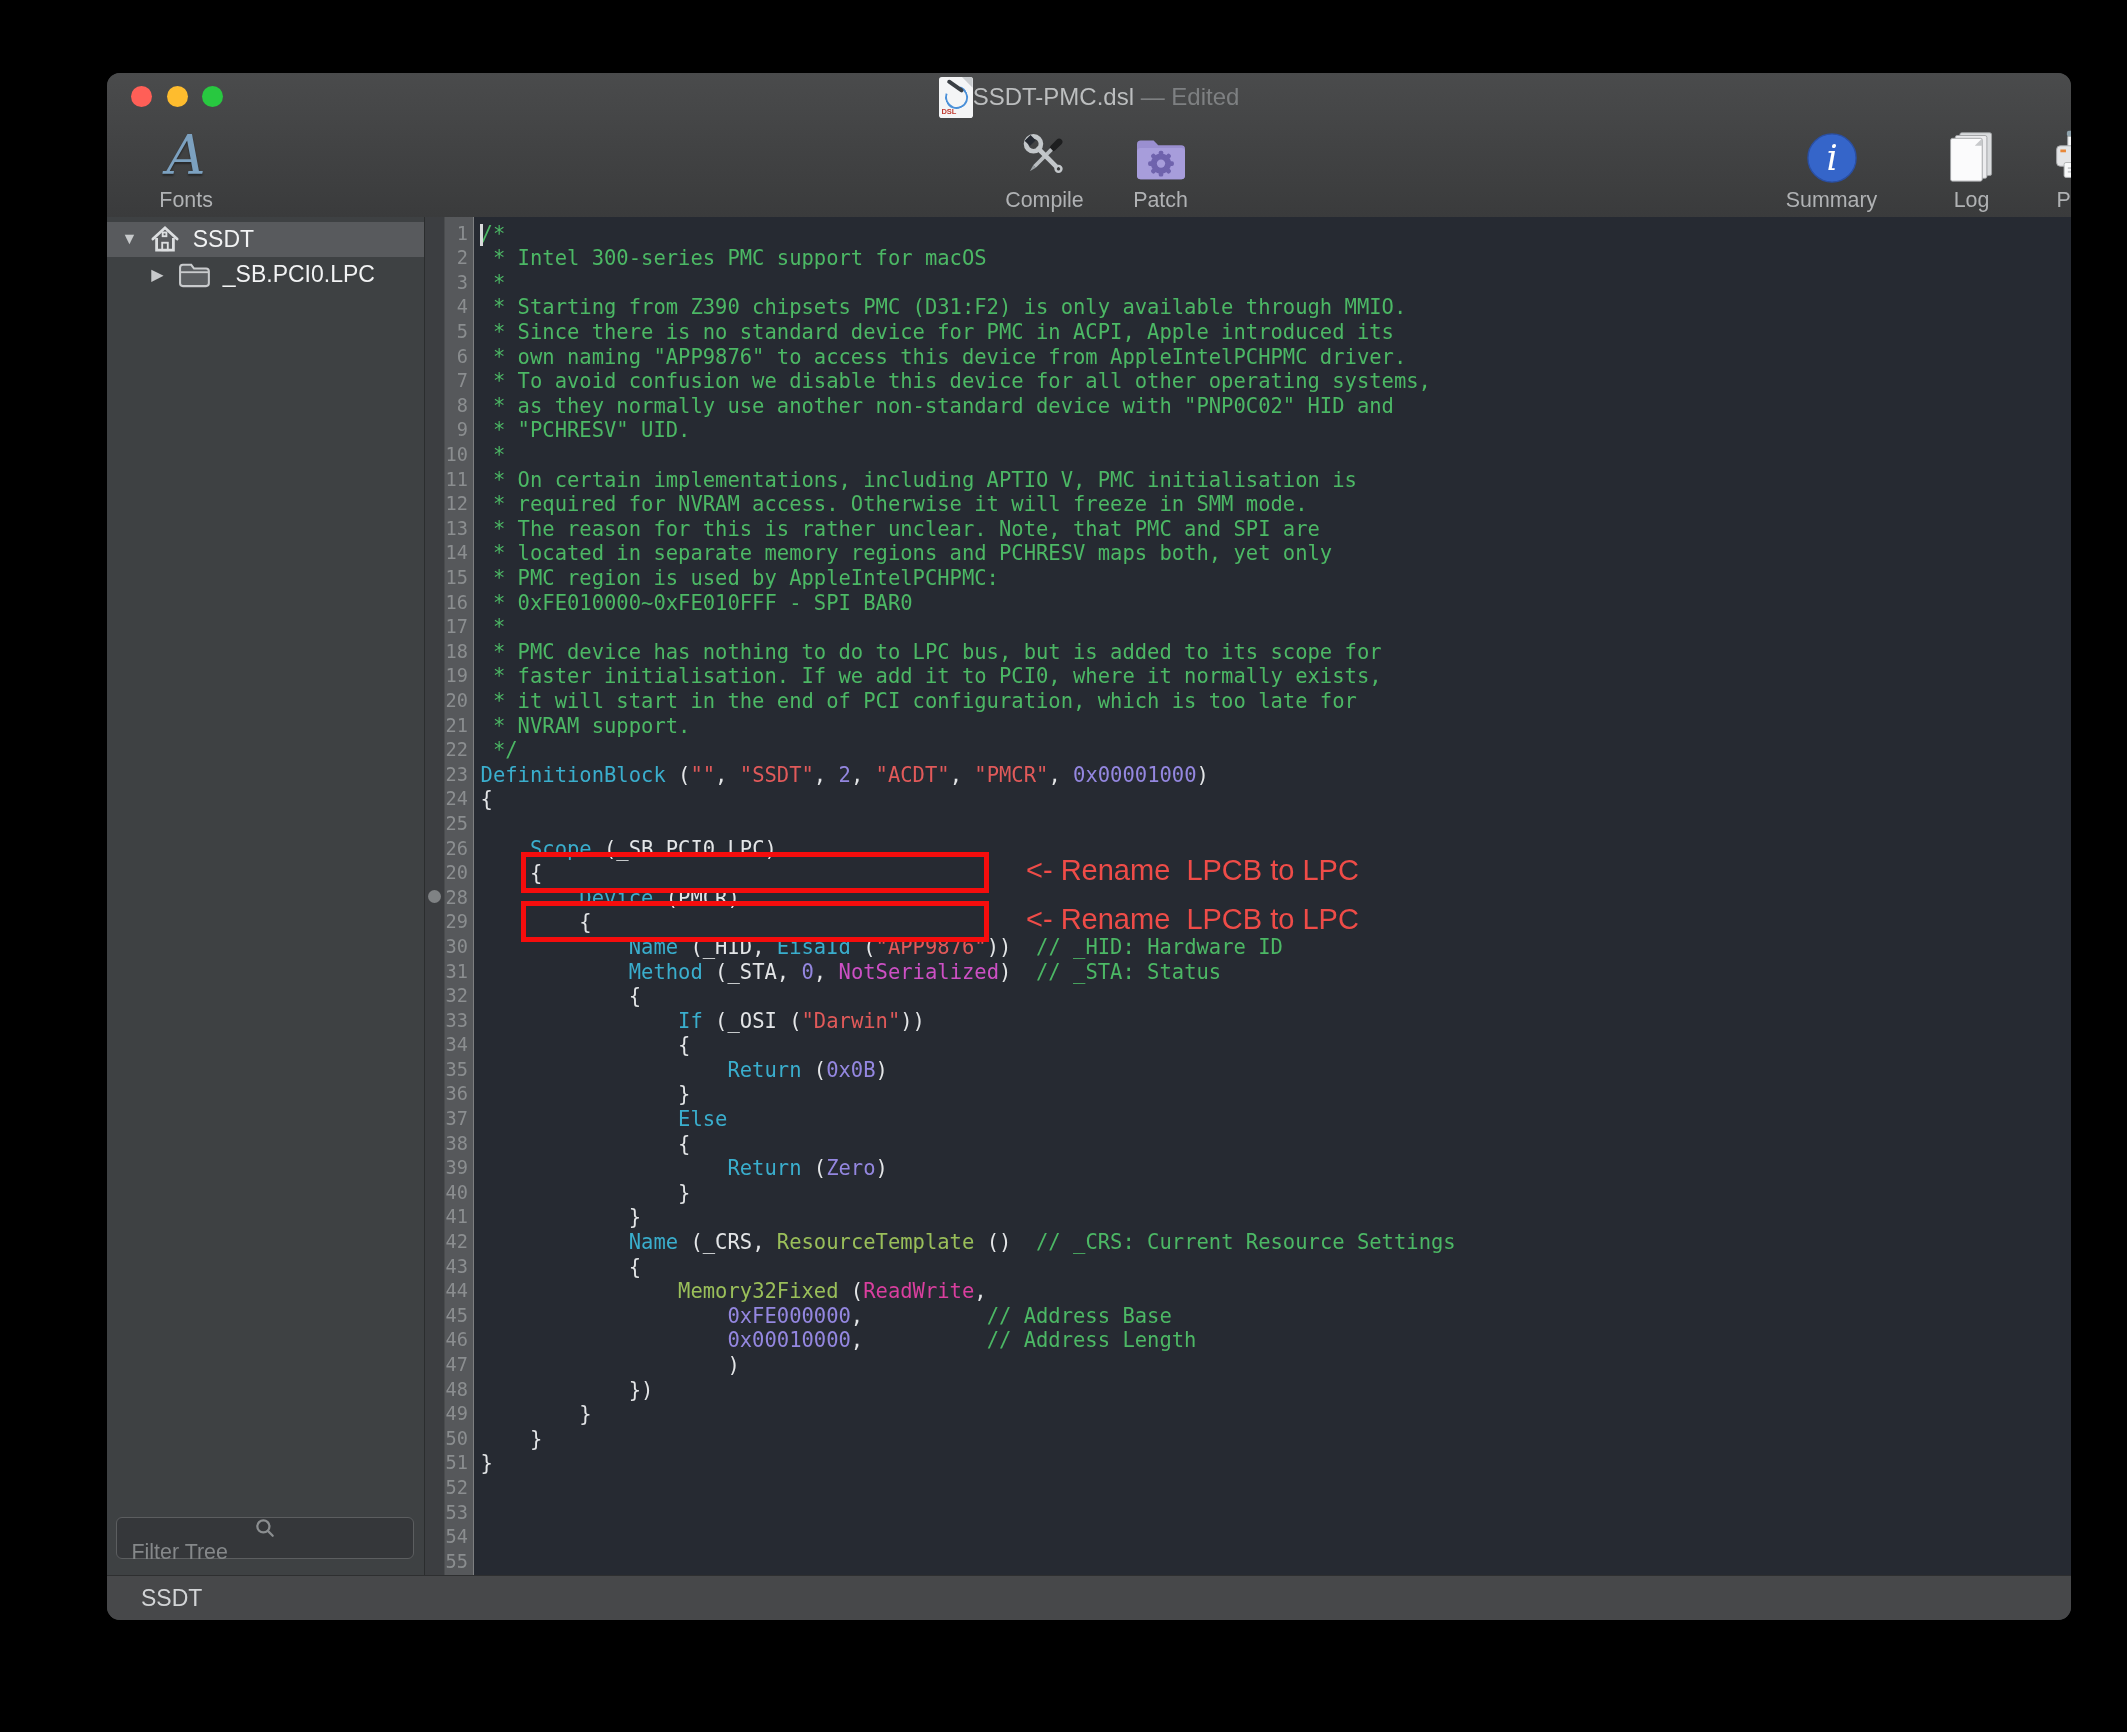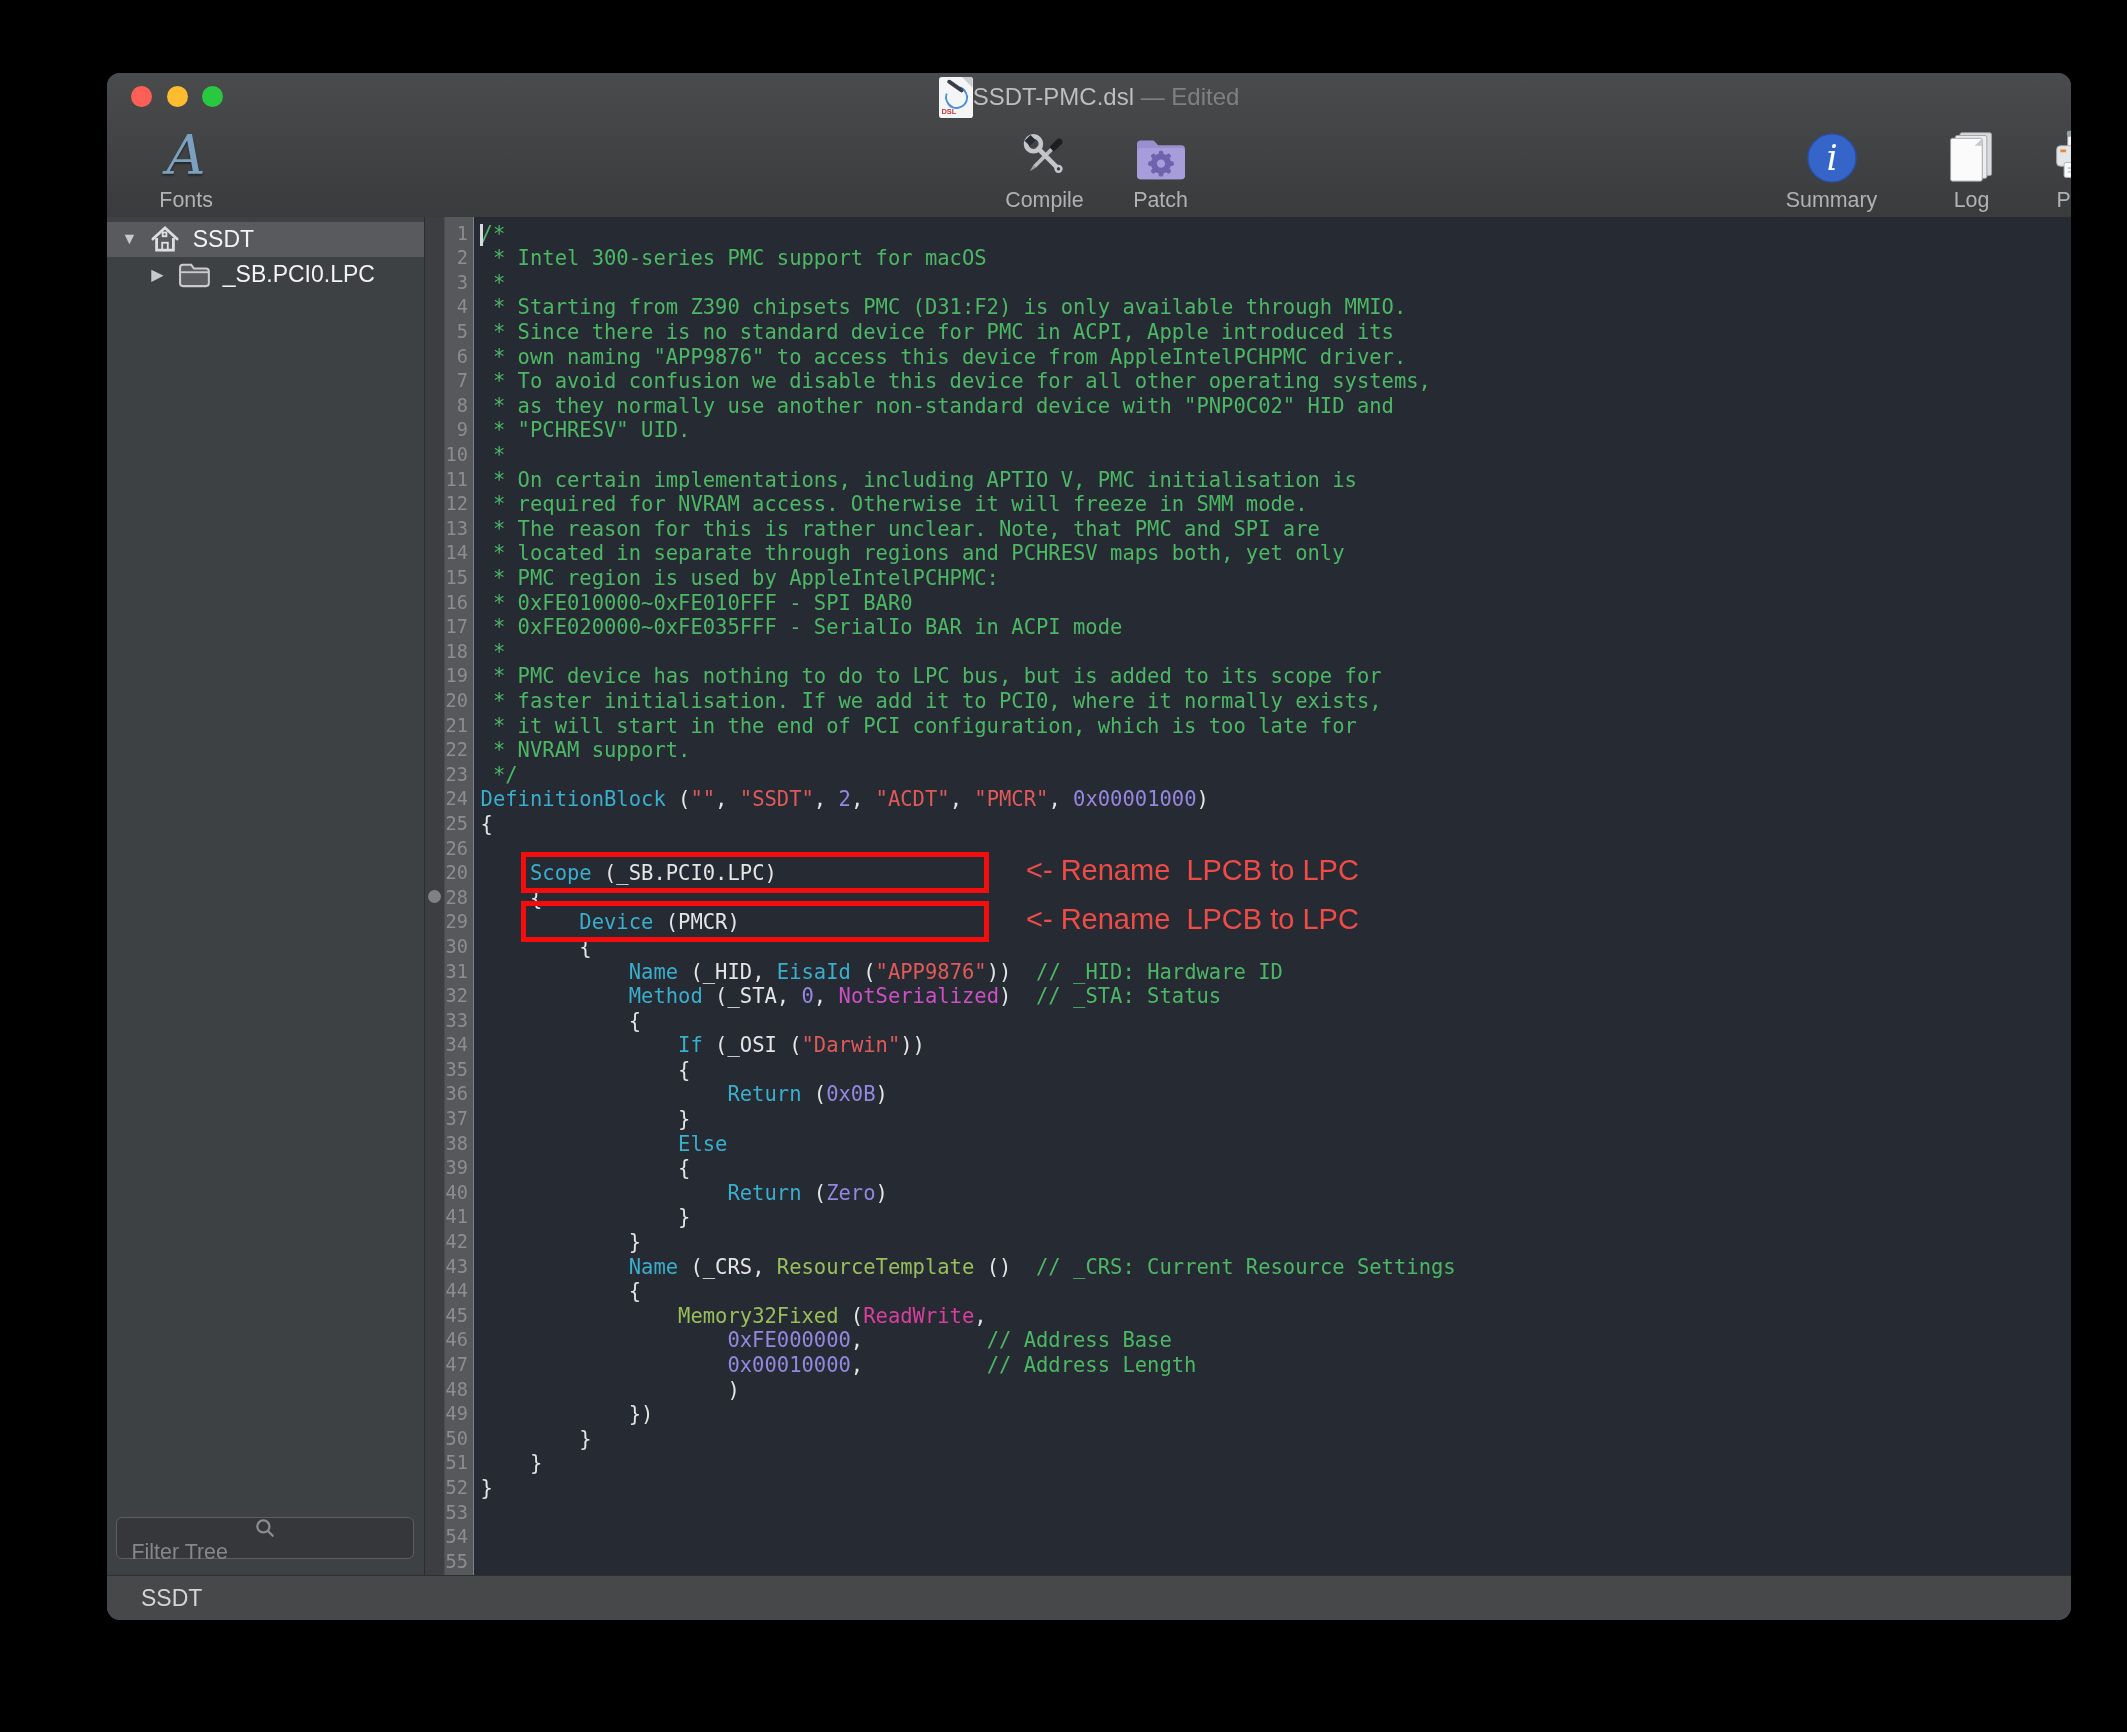--- a/index.html
+++ b/index.html
@@ -270,24 +270,23 @@
           <div class="code-line"><span class="tk-com"> * Starting from Z390 chipsets PMC (D31:F2) is only available through MMIO.</span></div>
           <div class="code-line"><span class="tk-com"> * Since there is no standard device for PMC in ACPI, Apple introduced its</span></div>
           <div class="code-line"><span class="tk-com"> * own naming "APP9876" to access this device from AppleIntelPCHPMC driver.</span></div>
           <div class="code-line"><span class="tk-com"> * To avoid confusion we disable this device for all other operating systems,</span></div>
           <div class="code-line"><span class="tk-com"> * as they normally use another non-standard device with "PNP0C02" HID and</span></div>
           <div class="code-line"><span class="tk-com"> * "PCHRESV" UID.</span></div>
           <div class="code-line"><span class="tk-com"> *</span></div>
           <div class="code-line"><span class="tk-com"> * On certain implementations, including APTIO V, PMC initialisation is</span></div>
           <div class="code-line"><span class="tk-com"> * required for NVRAM access. Otherwise it will freeze in SMM mode.</span></div>
           <div class="code-line"><span class="tk-com"> * The reason for this is rather unclear. Note, that PMC and SPI are</span></div>
-          <div class="code-line"><span class="tk-com"> * located in separate through regions and PCHRESV maps both, yet only</span></div>
+          <div class="code-line"><span class="tk-com"> * located in separate memory regions and PCHRESV maps both, yet only</span></div>
           <div class="code-line"><span class="tk-com"> * PMC region is used by AppleIntelPCHPMC:</span></div>
           <div class="code-line"><span class="tk-com"> * 0xFE010000~0xFE010FFF - SPI BAR0</span></div>
-          <div class="code-line"><span class="tk-com"> * 0xFE020000~0xFE035FFF - SerialIo BAR in ACPI mode</span></div>
           <div class="code-line"><span class="tk-com"> *</span></div>
           <div class="code-line"><span class="tk-com"> * PMC device has nothing to do to LPC bus, but is added to its scope for</span></div>
           <div class="code-line"><span class="tk-com"> * faster initialisation. If we add it to PCI0, where it normally exists,</span></div>
           <div class="code-line"><span class="tk-com"> * it will start in the end of PCI configuration, which is too late for</span></div>
           <div class="code-line"><span class="tk-com"> * NVRAM support.</span></div>
           <div class="code-line"><span class="tk-com"> */</span></div>
           <div class="code-line"><span class="tk-kw">DefinitionBlock</span><span class="tk-pl"> (</span><span class="tk-str">""</span><span class="tk-pl">, </span><span class="tk-str">"SSDT"</span><span class="tk-pl">, </span><span class="tk-num">2</span><span class="tk-pl">, </span><span class="tk-str">"ACDT"</span><span class="tk-pl">, </span><span class="tk-str">"PMCR"</span><span class="tk-pl">, </span><span class="tk-num">0x00001000</span><span class="tk-pl">)</span></div>
           <div class="code-line"><span class="tk-pl">{</span></div>
           <div class="code-line"></div>
           <div class="code-line"><span class="tk-pl">    </span><span class="tk-kw">Scope</span><span class="tk-pl"> (_SB.PCI0.LPC)</span></div>

